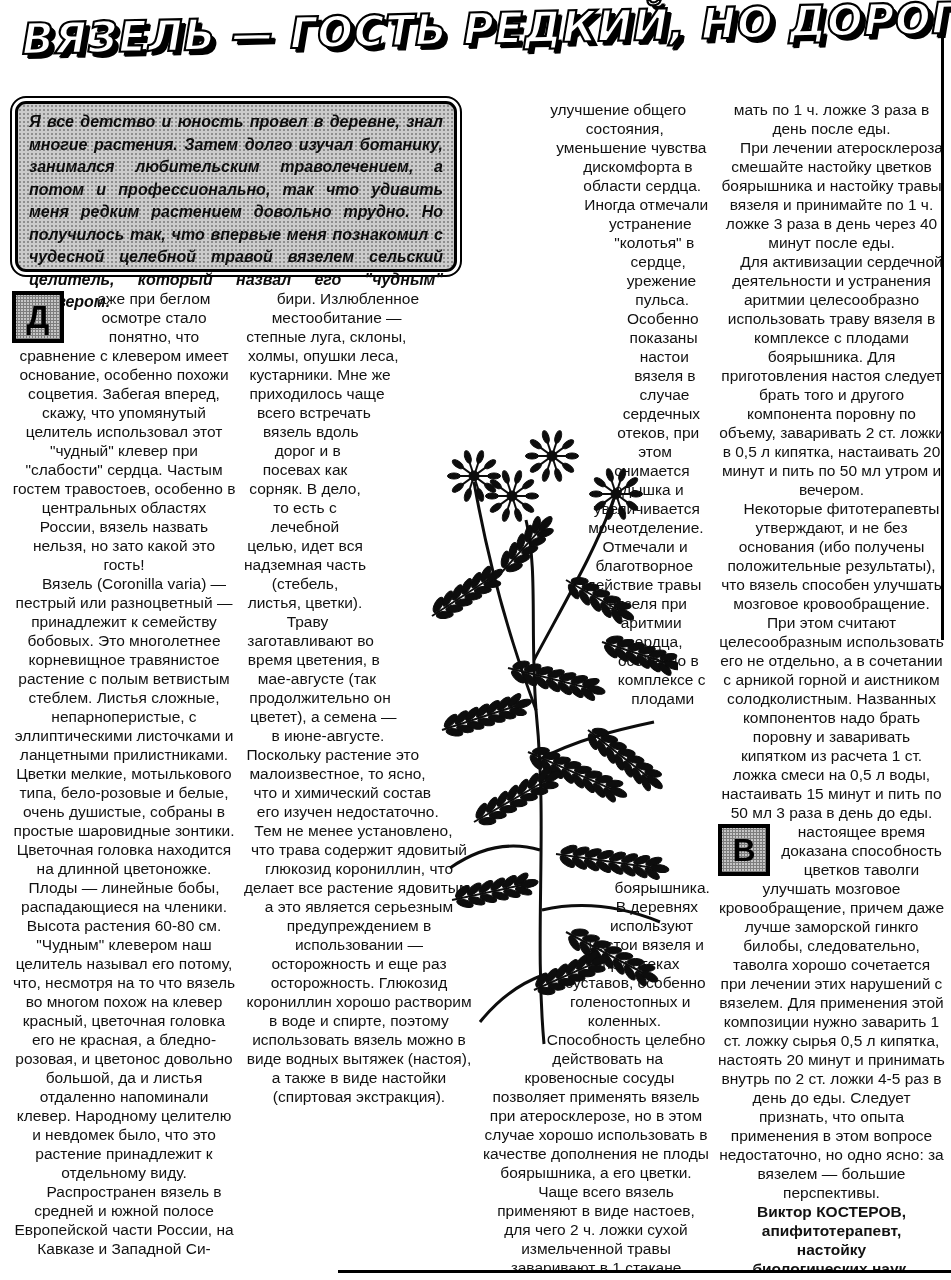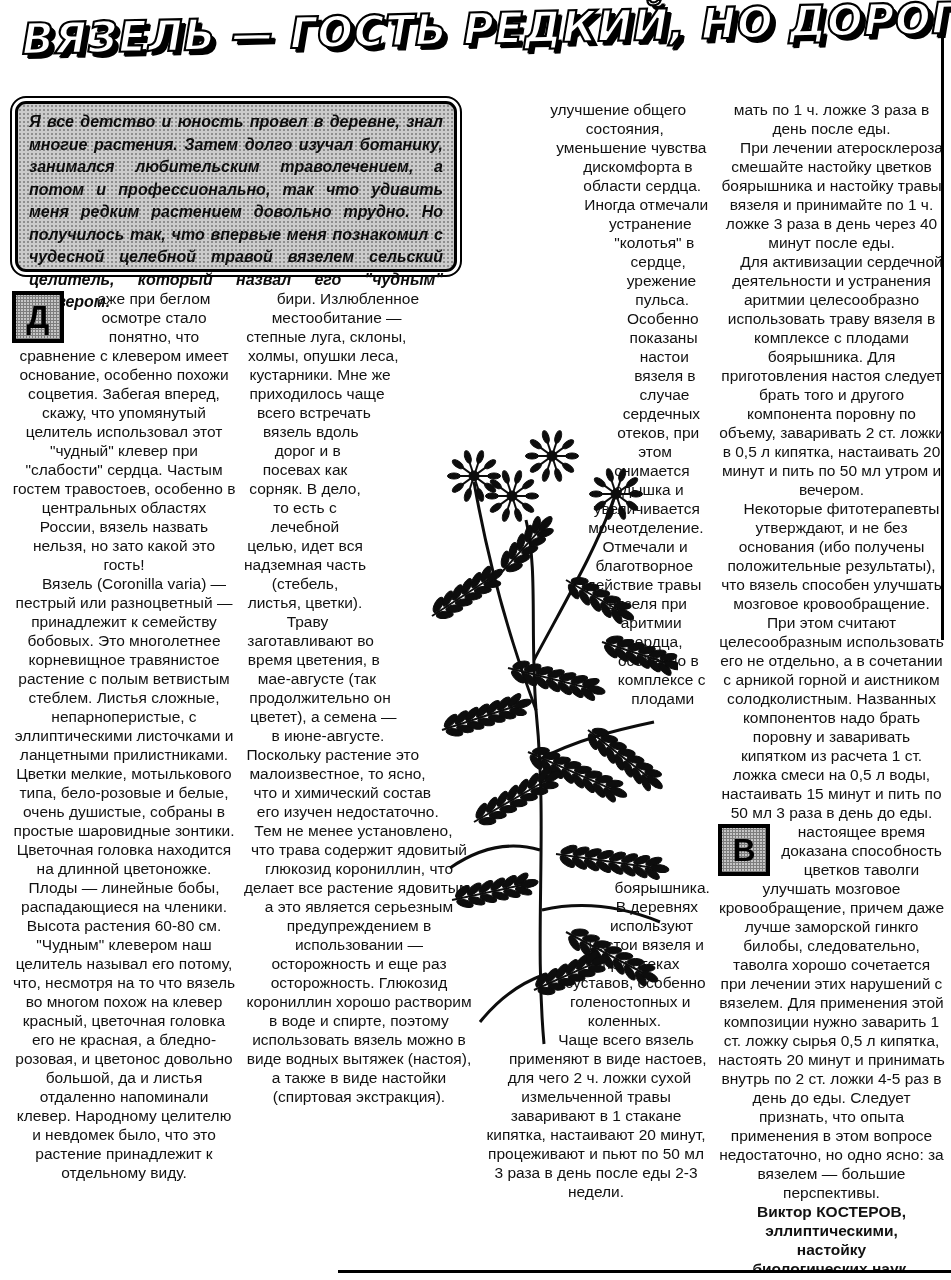--- a/index.html
+++ b/index.html
@@ -57,43 +57,45 @@
 
   <div class="leadbox">
     <div class="inner">
       <div class="lead-text">Я все детство и юность провел в деревне, знал многие растения. Затем долго изучал ботанику, занимался любительским траволечением, а потом и профессионально, так что удивить меня редким растением довольно трудно. Но получилось так, что впервые меня познакомил с чудесной целебной травой вязелем сельский целитель, который назвал его "чудным" клевером.</div>
     </div>
   </div>
 
   <div class="col c1">
     <p class="first"><span class="dropcap">Д</span><span>аже при беглом осмотре стало понятно, что сравнение с клевером имеет основание, особенно похожи соцветия. Забегая вперед, скажу, что упомянутый целитель использовал этот "чудный" клевер при "слабости" сердца. Частым гостем травостоев, особенно в центральных областях России, вязель назвать нельзя, но зато какой это гость!</span></p>
     <p>Вязель (Coronilla varia) — пестрый или разноцветный — принадлежит к семейству бобовых. Это многолетнее корневищное травянистое растение с полым ветвистым стеблем. Листья сложные, непарноперистые, с эллиптическими листочками и ланцетными прилистниками. Цветки мелкие, мотылькового типа, бело-розовые и белые, очень душистые, собраны в простые шаровидные зонтики. Цветочная головка находится на длинной цветоножке. Плоды — линейные бобы, распадающиеся на членики. Высота растения 60-80 см. "Чудным" клевером наш целитель называл его потому, что, несмотря на то что вязель во многом похож на клевер красный, цветочная головка его не красная, а бледно-розовая, и цветонос довольно большой, да и листья отдаленно напоминали клевер. Народному целителю и невдомек было, что это растение принадлежит к отдельному виду.</p>
+    <p>Распространен вязель в средней и южной полосе Европейской части России, на Кавказе и Западной Си-</p>
   </div>
 
   <div class="col c2">
     <div class="wrapR"></div>
     <p class="cont">бири. Излюбленное местообитание — степные луга, склоны, холмы, опушки леса, кустарники. Мне же приходилось чаще всего встречать вязель вдоль дорог и в посевах как сорняк. В дело, то есть с лечебной целью, идет вся надземная часть (стебель, листья, цветки). Траву заготавливают во время цветения, в мае-августе (так продолжительно он цветет), а семена — в июне-августе. Поскольку растение это малоизвестное, то ясно, что и химический состав его изучен недостаточно. Тем не менее установлено, что трава содержит ядовитый глюкозид корониллин, что делает все растение ядовитым, а это является серьезным предупреждением в использовании — осторожность и еще раз осторожность. Глюкозид корониллин хорошо растворим в воде и спирте, поэтому использовать вязель можно в виде водных вытяжек (настоя), а также в виде настойки (спиртовая экстракция).</p>
 
   </div>
 
   <div class="col c3">
     <div class="wrapL"></div>
     <p class="cont">улучшение общего состояния, уменьшение чувства дискомфорта в области сердца. Иногда отмечали устранение "колотья" в сердце, урежение пульса. Особенно показаны настои вязеля в случае сердечных отеков, при этом снимается одышка и увеличивается мочеотделение. Отмечали и благотворное действие травы вязеля при аритмии сердца, особенно в комплексе с плодами боярышника. В деревнях используют настои вязеля и при отеках суставов, особенно голеностопных и коленных.</p>
+    <p>Способность целебно действовать на кровеносные сосуды позволяет применять вязель при атеросклерозе, но в этом случае хорошо использовать в качестве дополнения не плоды боярышника, а его цветки.</p>
     <p>Чаще всего вязель применяют в виде настоев, для чего 2 ч. ложки сухой измельченной травы заваривают в 1 стакане кипятка, настаивают 20 минут, процеживают и пьют по 50 мл 3 раза в день после еды 2-3 недели.</p>
 
   </div>
 
   <div class="col c4">
     <p class="cont">мать по 1 ч. ложке 3 раза в день после еды.</p>
     <p>При лечении атеросклероза смешайте настойку цветков боярышника и настойку травы вязеля и принимайте по 1 ч. ложке 3 раза в день через 40 минут после еды.</p>
     <p>Для активизации сердечной деятельности и устранения аритмии целесообразно использовать траву вязеля в комплексе с плодами боярышника. Для приготовления настоя следует брать того и другого компонента поровну по объему, заваривать 2 ст. ложки в 0,5 л кипятка, настаивать 20 минут и пить по 50 мл утром и вечером.</p>
     <p>Некоторые фитотерапевты утверждают, и не без основания (ибо получены положительные результаты), что вязель способен улучшать мозговое кровообращение. При этом считают целесообразным использовать его не отдельно, а в сочетании с арникой горной и аистником солодколистным. Названных компонентов надо брать поровну и заваривать кипятком из расчета 1 ст. ложка смеси на 0,5 л воды, настаивать 15 минут и пить по 50 мл 3 раза в день до еды.</p>
     <p class="first"><span class="dropcap">В</span><span>настоящее время доказана способность цветков таволги улучшать мозговое кровообращение, причем даже лучше заморской гинкго билобы, следовательно, таволга хорошо сочетается при лечении этих нарушений с вязелем. Для применения этой композиции нужно заварить 1 ст. ложку сырья 0,5 л кипятка, настоять 20 минут и принимать внутрь по 2 ст. ложки 4-5 раз в день до еды. Следует признать, что опыта применения в этом вопросе недостаточно, но одно ясно: за вязелем — большие перспективы.</span></p>
     <p class="byline">Виктор КОСТЕРОВ,</p>
-    <p class="byline">эллиптическими,</p>
+    <p class="byline">апифитотерапевт,</p>
     <p class="byline">настойку</p>
     <p class="byline">биологических наук.</p>
 
   </div>
 
   <svg class="plant" viewBox="0 0 262 618" xmlns="http://www.w3.org/2000/svg" id="plantsvg">
     <g fill="none" stroke="#0d0d0d" stroke-width="3">
       <path d="M128,614 C118,500 132,400 120,280 C114,200 122,140 110,90"></path>
       <path d="M120,280 C90,200 70,120 58,52"></path>
       <path d="M118,230 C150,170 180,120 198,68"></path>

